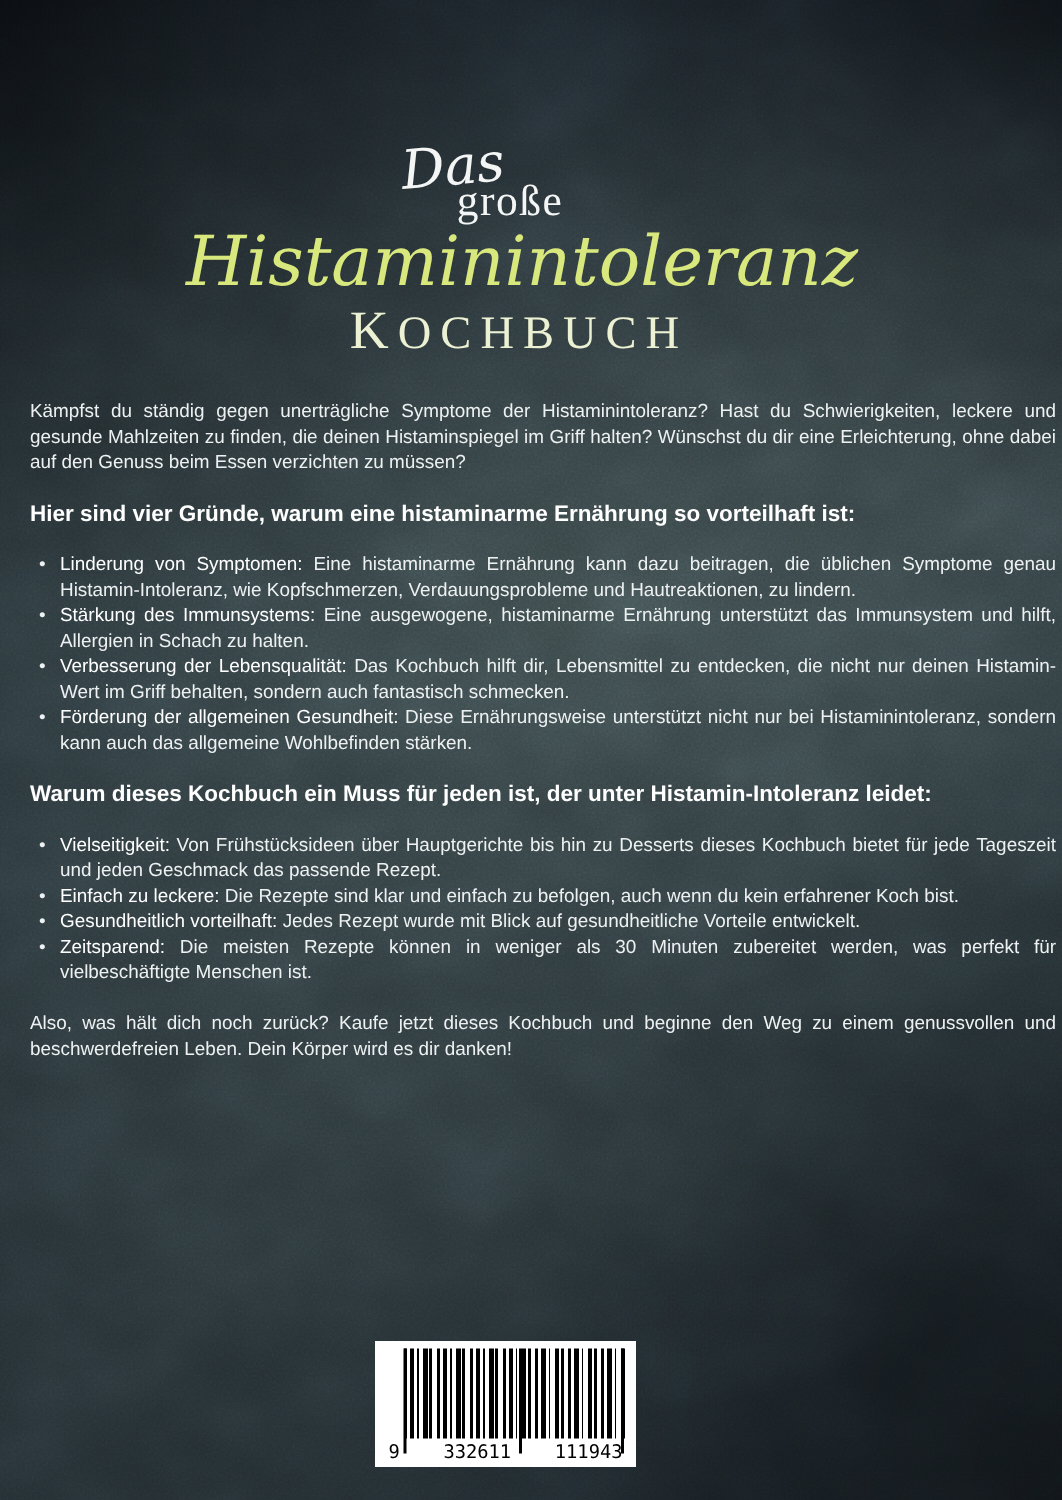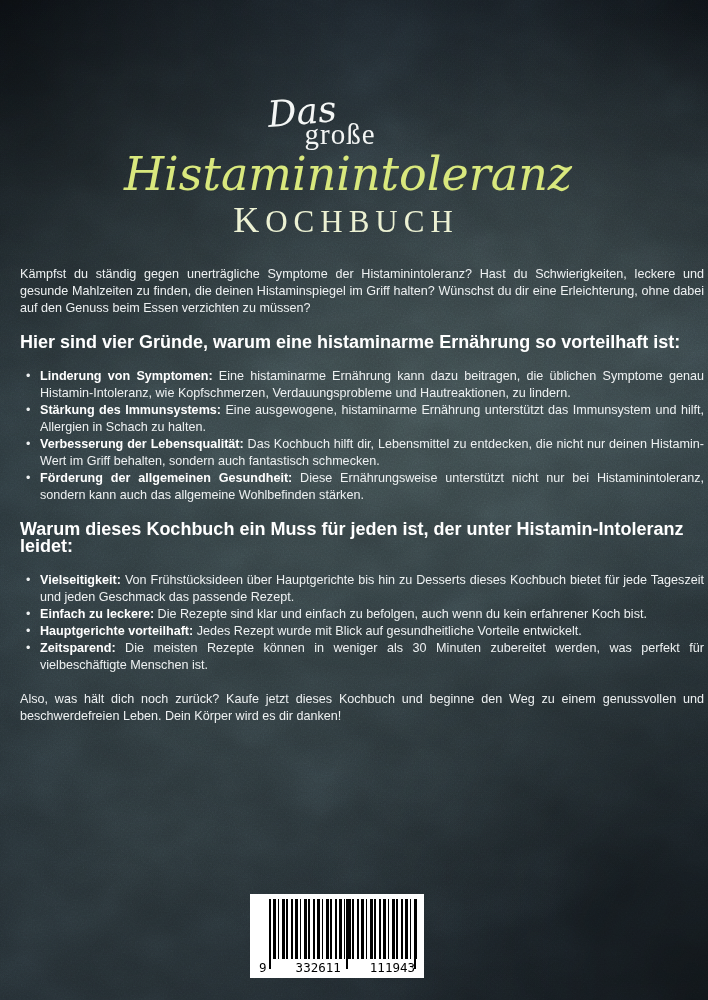--- a/index.html
+++ b/index.html
@@ -29,26 +29,26 @@
   .t-main{display:block;font-family:"DejaVu Serif",serif;font-style:italic;font-size:46px;
          color:#d9e87d;margin-top:2px;transform:translateX(-6px);}
   .t-sub{display:block;font-family:"Liberation Serif",serif;font-size:31px;color:#ecf1d3;
          letter-spacing:6px;margin-top:6px;transform:translateX(-8px);}
   .t-sub::first-letter{font-size:1.16em;}
 
   
   .content{position:absolute;top:266px;left:20px;right:4px;color:#eef1f2;
            font-size:12.6px;line-height:17px;text-align:justify;}
   .content p{margin:0 0 17px 0;}
-  .content h2{margin:0 0 17px 0;font-size:18px;line-height:17px;color:#ffffff;
+  .content h2{margin:0 0 17px 0;font-size:15px;line-height:17px;color:#ffffff;
               font-weight:bold;text-align:left;}
   .blist{list-style:none;margin:0 0 17px 0;padding:0 0 0 6px;}
   .blist li{position:relative;padding-left:14px;margin:0;}
   .blist .dot{position:absolute;left:0;top:0;color:#eef1f2;}
-  .lead{font-weight:bold;color:#ffffff;}
+  .lead{font-weight:normal;color:#ffffff;}
 
   
   .barcode{position:absolute;left:250px;top:894px;width:174px;height:84px;background:#ffffff;
            box-sizing:border-box;padding:5px 7px 3px 7px;}
   .bars{height:60px;margin-left:12px;
     background:repeating-linear-gradient(to right,
       #000 0 2px,#fff 2px 4px,#000 4px 7px,#fff 7px 9px,#000 9px 10px,#fff 10px 13px,
       #000 13px 16px,#fff 16px 17px,#000 17px 19px,#fff 19px 22px);}
   .guard{position:absolute;top:5px;width:2px;height:70px;background:#000;}
   .g-left{left:19px;} .g-mid{left:96px;} .g-right{right:8px;}
@@ -115,21 +115,21 @@
       <li>
         <span class="dot">•</span>
         <span class="lead">Vielseitigkeit:</span><span> Von Frühstücksideen über Hauptgerichte bis hin zu Desserts   dieses Kochbuch bietet für jede Tageszeit und jeden Geschmack das passende Rezept.</span>
       </li>
       <li>
         <span class="dot">•</span>
         <span class="lead">Einfach zu leckere:</span><span> Die Rezepte sind klar und einfach zu befolgen, auch wenn du kein erfahrener Koch bist.</span>
       </li>
       <li>
         <span class="dot">•</span>
-        <span class="lead">Hauptgerichte vorteilhaft:</span><span> Jedes Rezept wurde mit Blick auf gesundheitliche Vorteile entwickelt.</span>
+        <span class="lead">Gesundheitlich vorteilhaft:</span><span> Jedes Rezept wurde mit Blick auf gesundheitliche Vorteile entwickelt.</span>
       </li>
       <li>
         <span class="dot">•</span>
         <span class="lead">Zeitsparend:</span><span> Die meisten Rezepte können in weniger als 30 Minuten zubereitet werden, was perfekt für vielbeschäftigte Menschen ist.</span>
       </li>
     </ul>
 
     <p>Also, was hält dich noch zurück? Kaufe jetzt dieses Kochbuch und beginne den Weg zu einem genussvollen und beschwerdefreien Leben. Dein Körper wird es dir danken!</p>
   </div>
 

